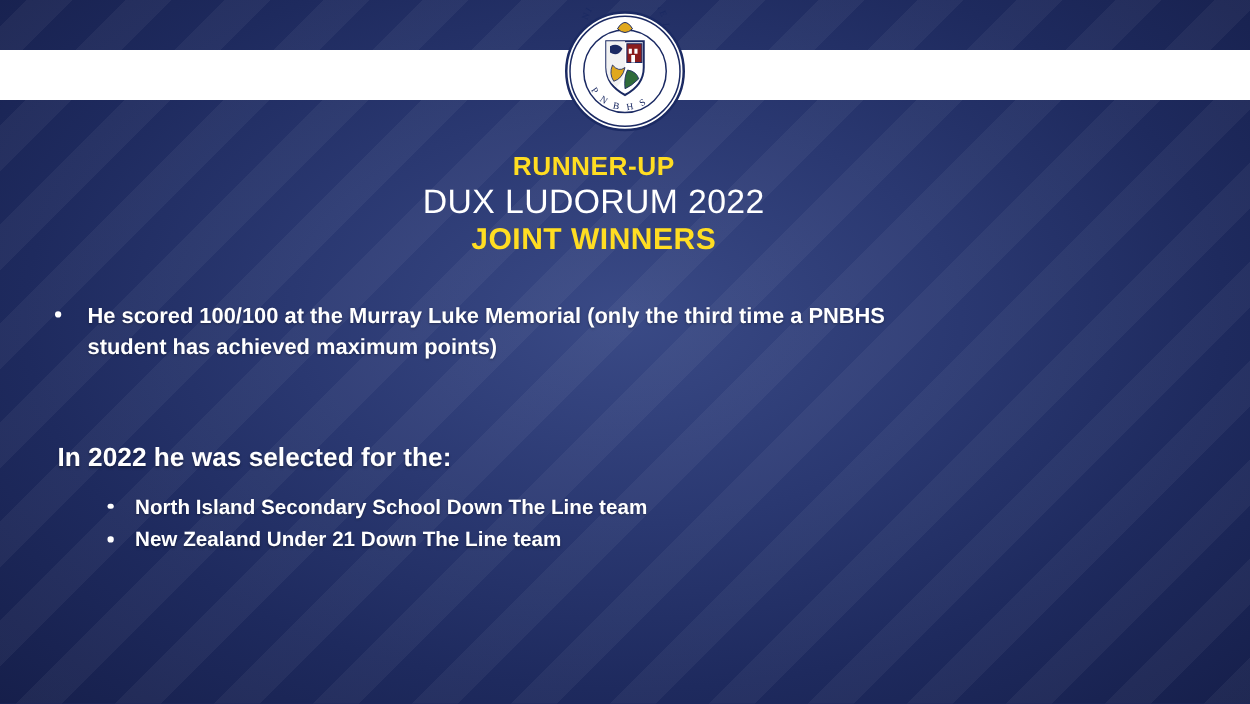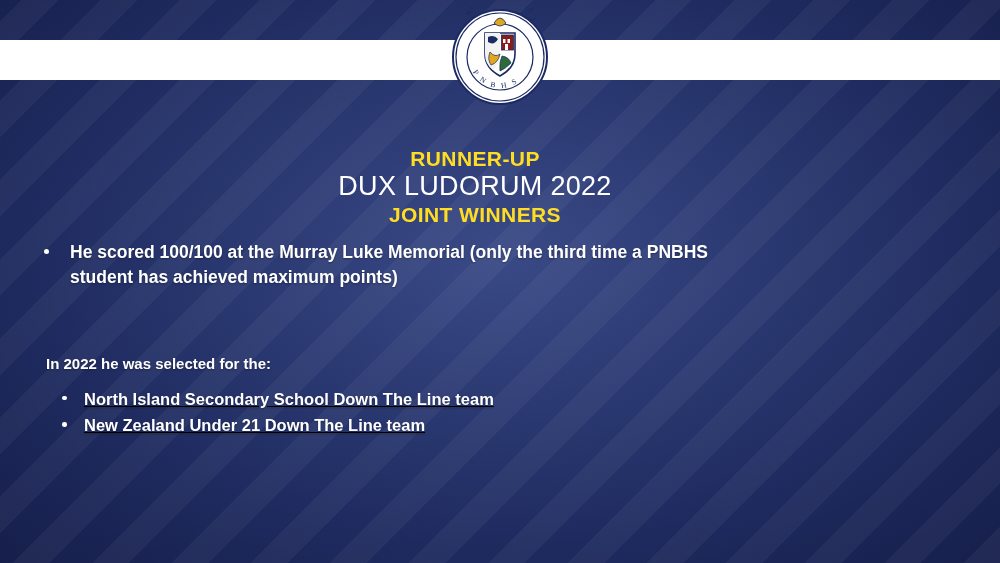--- a/index.html
+++ b/index.html
@@ -43,37 +43,37 @@
     left: 50%;
     top: 6px;
     transform: translateX(-50%);
     width: 102px;
     height: 102px;
   }
 
   .title-block {
     position: absolute;
     left: 0;
-    top: 147px;
+    top: 122px;
     width: 950px;
     text-align: center;
     line-height: 1.16;
   }
   .title-line-1 {
     font-size: 21px;
     font-weight: bold;
     letter-spacing: 0.4px;
   }
   .title-line-2 {
     font-size: 27px;
     font-weight: normal;
     letter-spacing: 0.3px;
   }
   .title-line-3 {
-    font-size: 21px;
+    font-size: 24px;
     font-weight: bold;
     letter-spacing: 0.4px;
     text-align: center;
   }
 
   .body-area {
     position: absolute;
     left: 0;
     top: 240px;
     width: 823px;
@@ -100,30 +100,29 @@
     top: 9px;
     width: 5px;
     height: 5px;
     border-radius: 50%;
     background: #ffffff;
   }
 
   .intro-line {
     margin: 64px 0 0 46px;
     color: #ffffff;
-    font-size: 15px;
+    font-size: 21px;
     font-weight: bold;
     text-shadow: 0 1px 2px rgba(0,0,0,0.35);
   }
 
   ul.level2 {
     list-style: none;
     margin: 14px 0 0 0;
-    padding: 0 60px 0 56px;
-    text-decoration: underline;
+    padding: 0 60px 0 80px;
   }
   ul.level2 > li {
     position: relative;
     color: #ffffff;
     font-size: 16.5px;
     font-weight: bold;
     line-height: 1.6;
     padding-left: 28px;
     text-shadow: 0 1px 2px rgba(0,0,0,0.35);
   }

